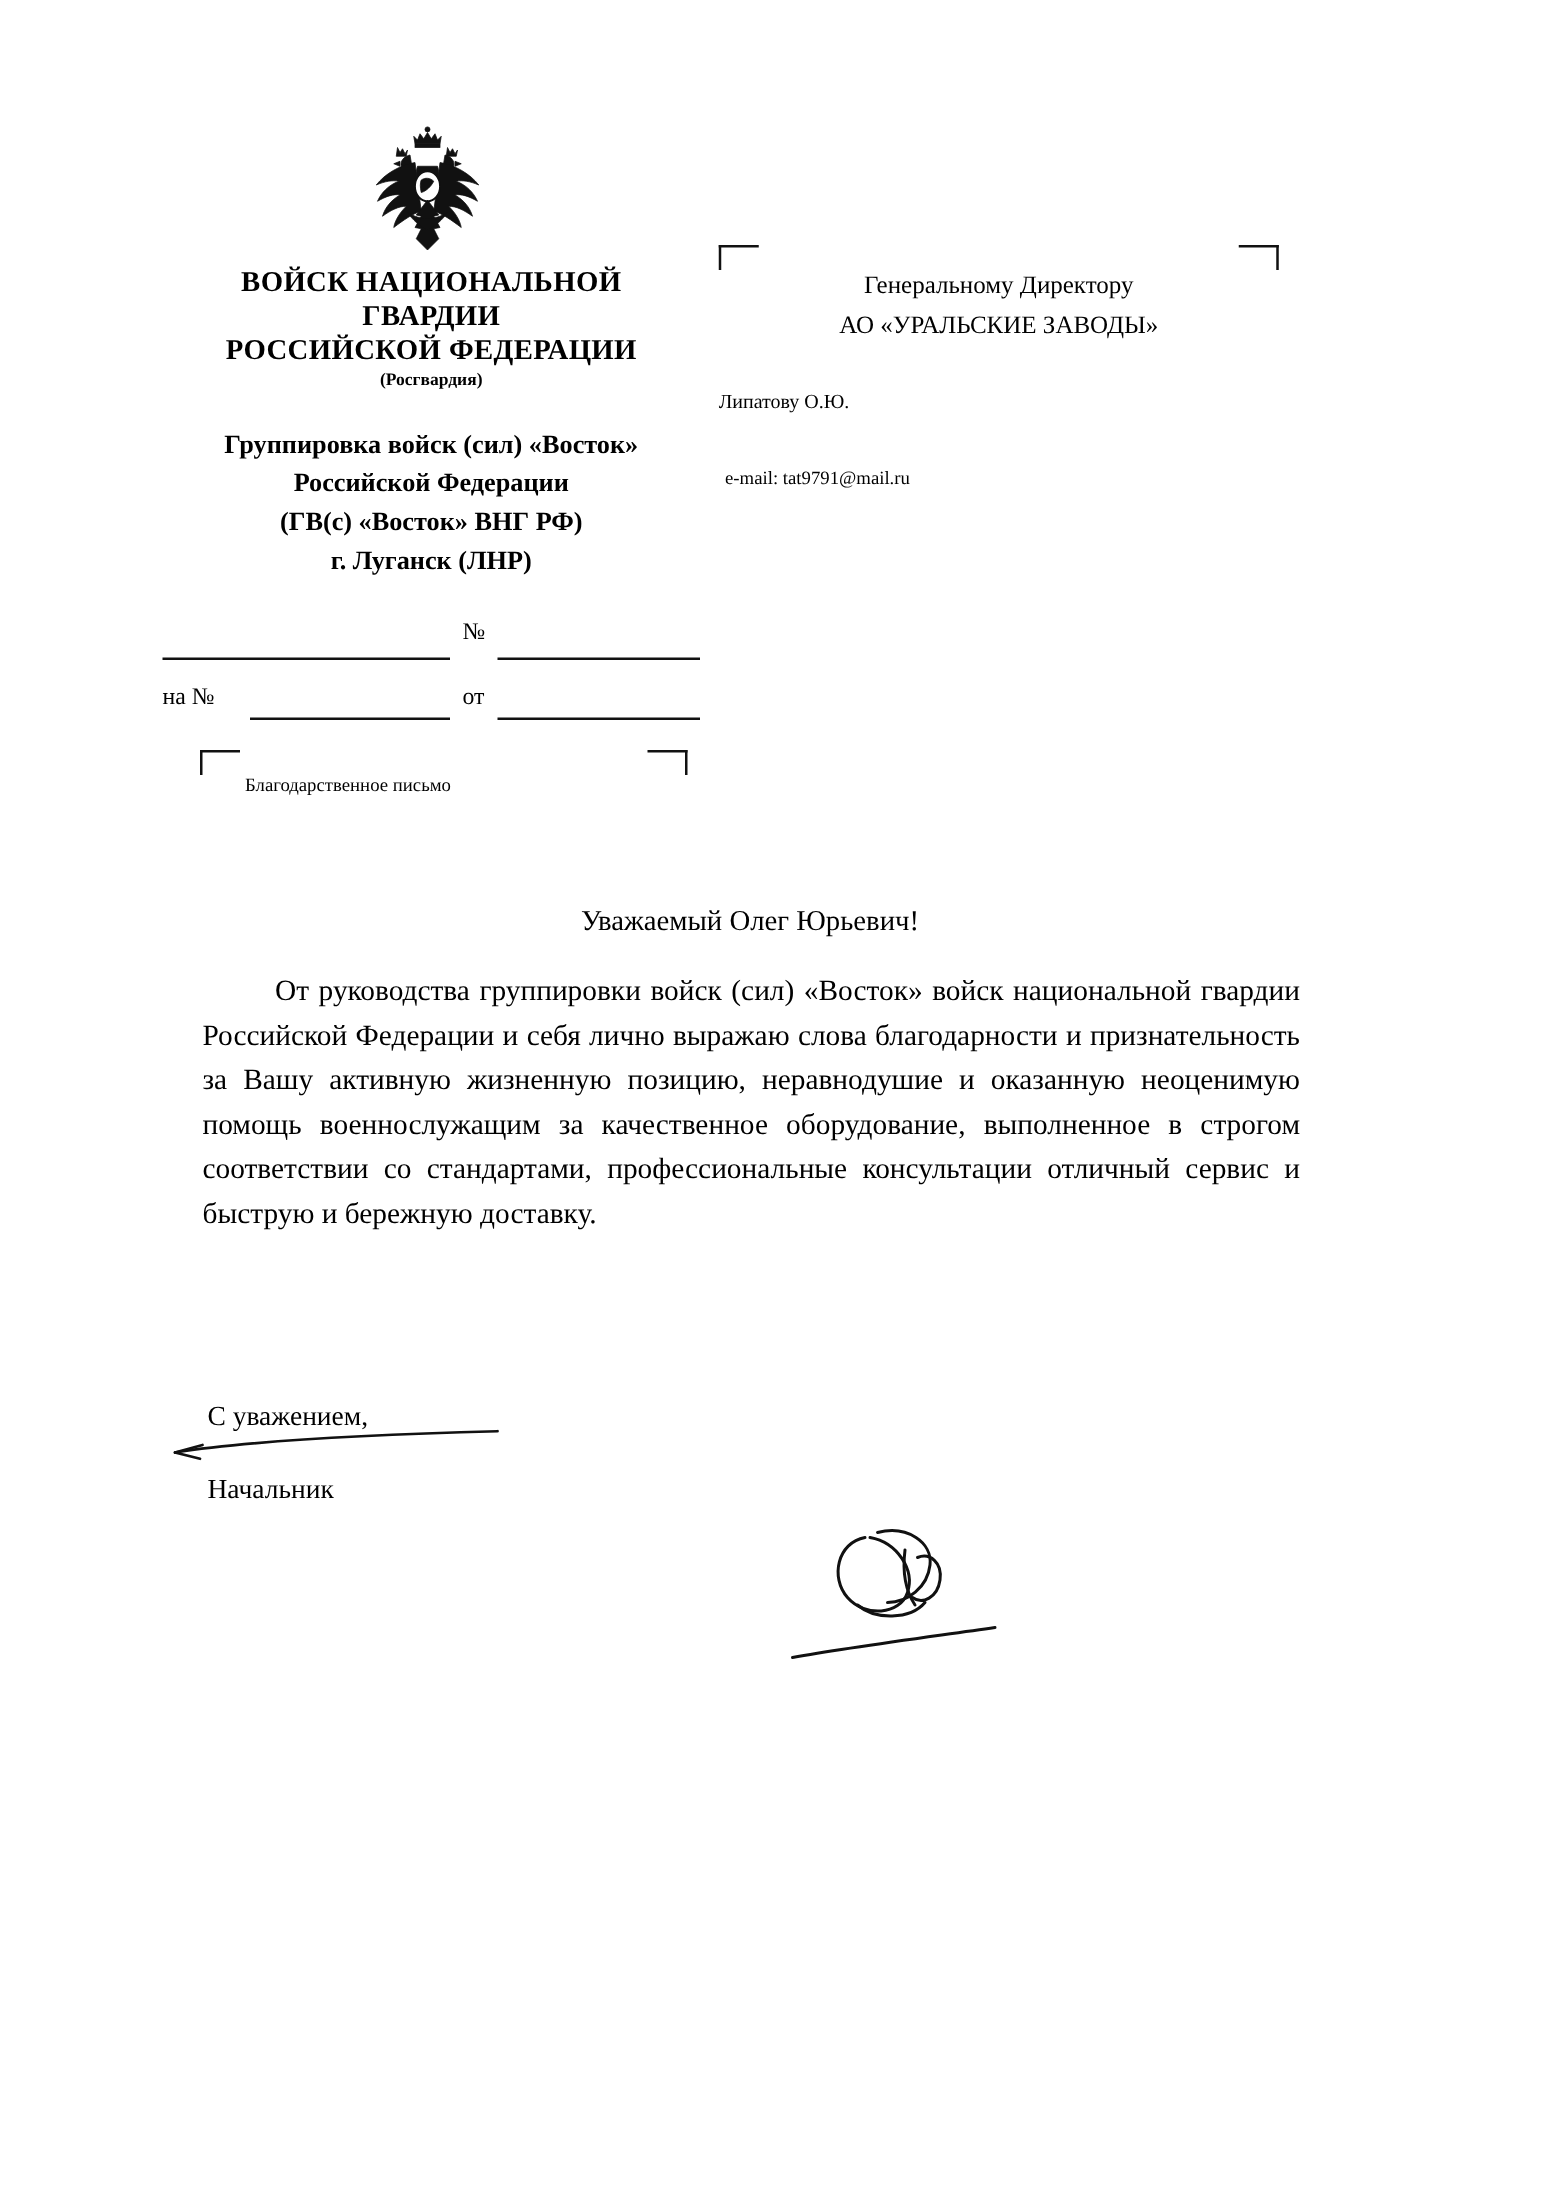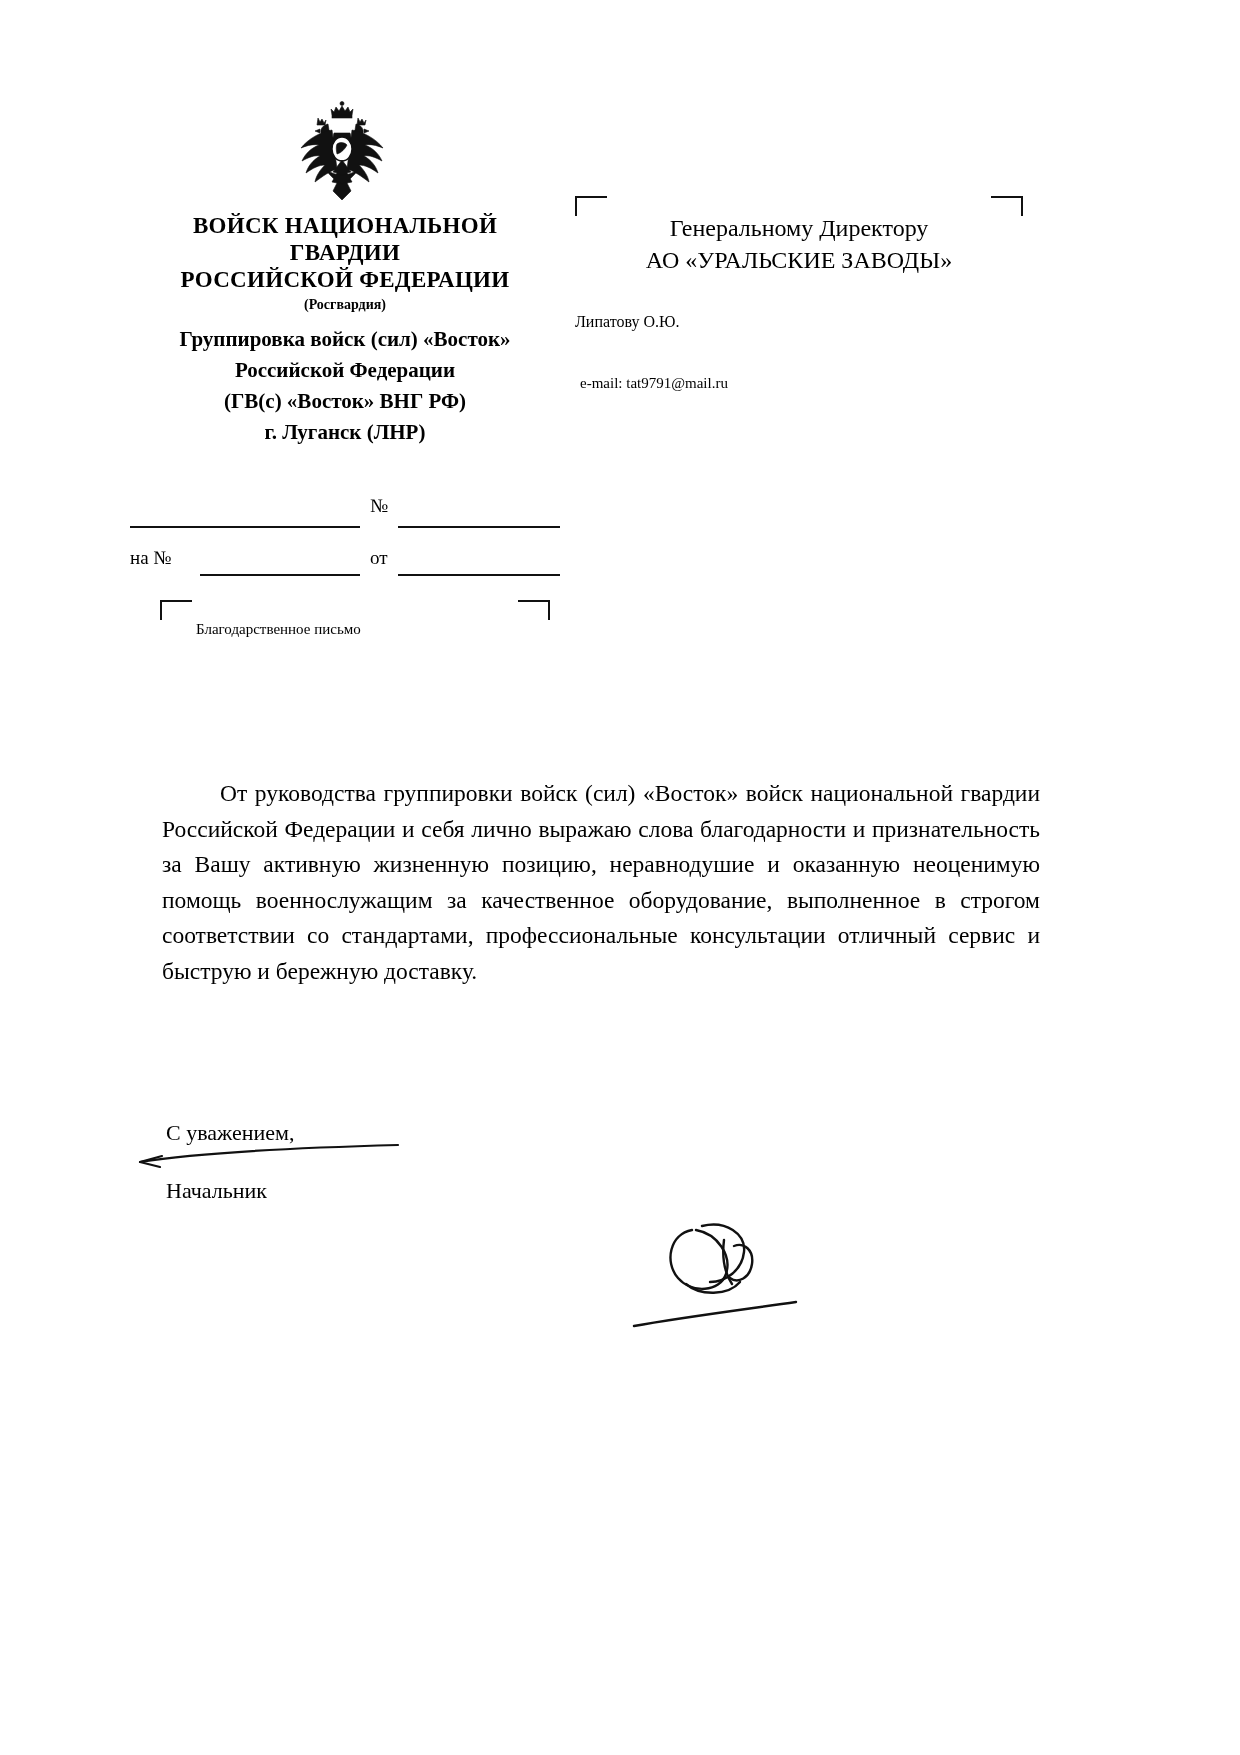--- a/index.html
+++ b/index.html
@@ -44,21 +44,21 @@
     letter-spacing: 0.3px;
     white-space: nowrap;
   }
   .lh-sub {
     font-weight: bold;
     font-size: 14px;
     line-height: 22px;
     margin-top: 1px;
   }
   .lh-unit {
-    margin-top: 8px;
+    margin-top: 24px;
   }
   .lh-unit-line {
     font-weight: bold;
     font-size: 21px;
     line-height: 31px;
     white-space: nowrap;
   }
   .lh-city {
     font-weight: bold;
     font-size: 21px;
@@ -102,21 +102,21 @@
     height: 18px;
   }
   .corner.tl { left: 0; top: 0; border-left: 2px solid #111; border-top: 2px solid #111; }
   .corner.tr { right: 0; top: 0; border-right: 2px solid #111; border-top: 2px solid #111; }
   .addr-text {
     position: absolute;
     left: 0;
     top: 16px;
     width: 448px;
     text-align: center;
-    font-size: 24px;
+    font-size: 20px;
     line-height: 32px;
   }
   .addr-name {
     position: absolute;
     left: 0;
     top: 110px;
     width: 448px;
     font-size: 16px;
     line-height: 32px;
   }
@@ -282,20 +282,21 @@
     <div class="addr-name">Липатову О.Ю.</div>
     <div class="addr-email">e-mail: tat9791@mail.ru</div>
   </div>
 
   <div class="subject">
     <span class="corner tl"></span>
     <span class="corner tr"></span>
     <div class="subject-text">Благодарственное письмо</div>
   </div>
 
+  <div class="greeting">Уважаемый Олег Юрьевич!</div>
   <div class="body">От руководства группировки войск (сил) «Восток» войск национальной гвардии Российской Федерации и себя лично выражаю слова благодарности и признательность за Вашу активную жизненную позицию, неравнодушие и оказанную неоценимую помощь военнослужащим за качественное оборудование, выполненное в строгом соответствии со стандартами, профессиональные консультации отличный сервис и быструю и бережную доставку.</div>
 
   <div class="closing">С уважением,</div>
   <div class="strike-stroke">
     <svg viewBox="0 0 270 34" xmlns="http://www.w3.org/2000/svg" aria-hidden="true">
       <path d="M4 24 C60 15, 150 10, 262 7" fill="none" stroke="#111" stroke-width="2.2" stroke-linecap="round"></path>
       <path d="M4 24 L26 18 M4 24 L24 29" fill="none" stroke="#111" stroke-width="2.2" stroke-linecap="round"></path>
     </svg>
   </div>
   <div class="position">Начальник</div>

